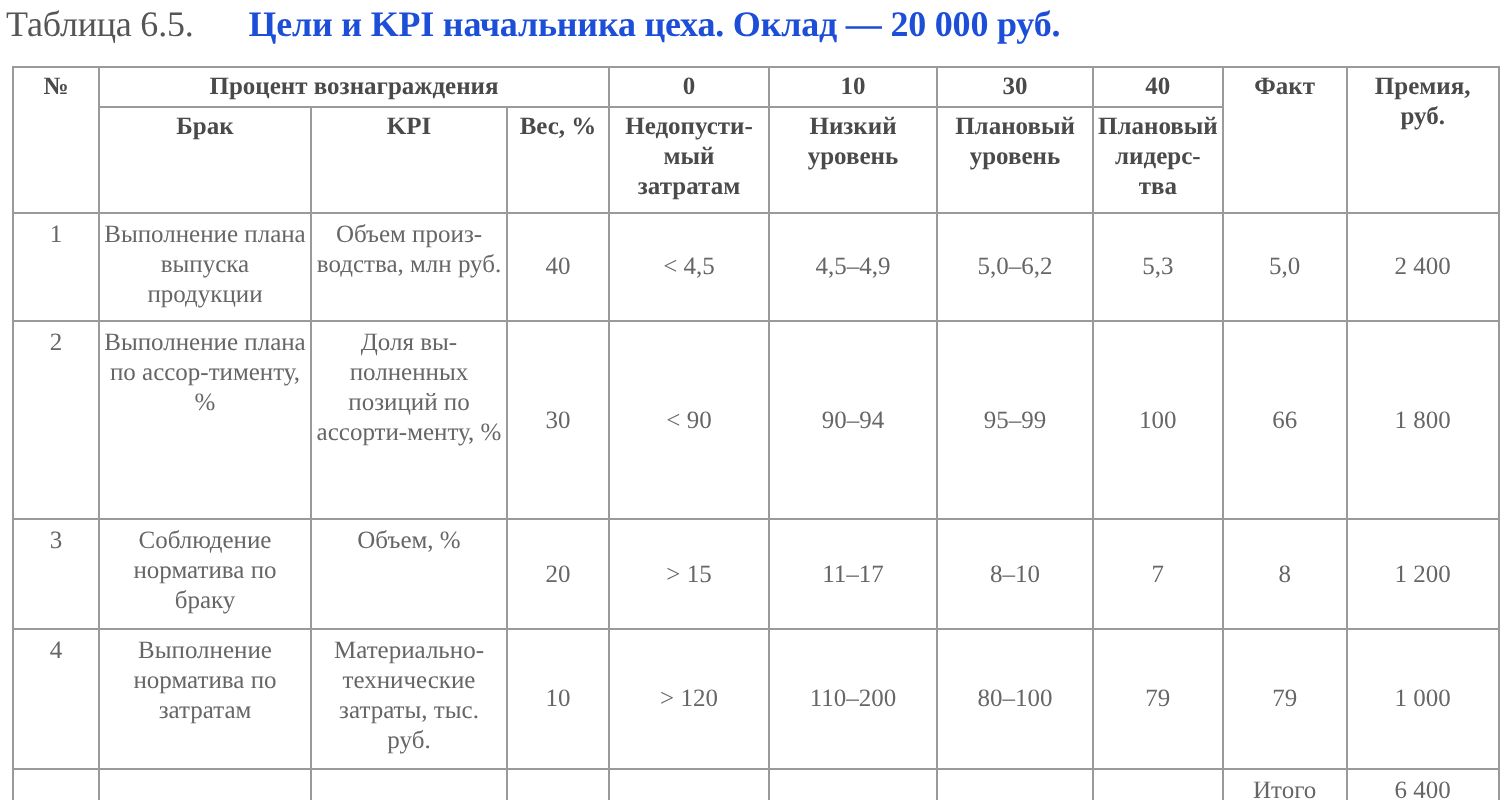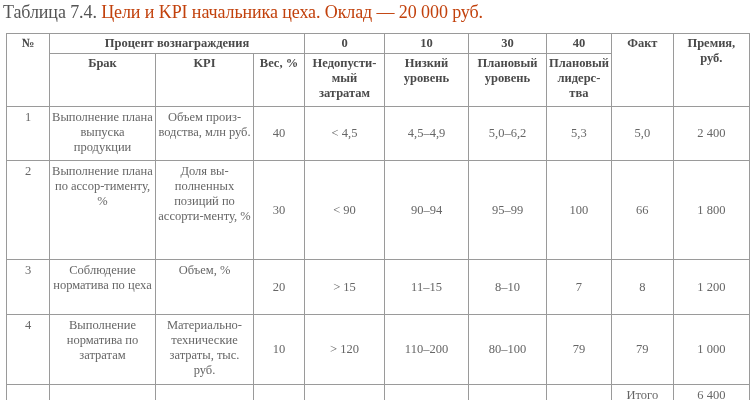--- a/index.html
+++ b/index.html
@@ -1,37 +1,37 @@
 <!DOCTYPE html>
 <html><head>
 <meta charset="utf-8">
 <style>
   html, body { margin:0; padding:0; background:#ffffff; }
   body { width:752px; height:400px; position:relative; overflow:hidden;
          font-family:"Liberation Serif","DejaVu Serif",serif; color:#555; }
   .caption { position:absolute; left:3px; top:2px; font-size:18px; color:#555; white-space:nowrap; letter-spacing:-0.1px; }
-  .caption .bold { font-weight:normal; color:#c2410c; }
+  .caption .bold { font-weight:bold; color:#1d4ed8;margin-left:23px; }
   table { position:absolute; left:6px; top:33px; border-collapse:collapse; table-layout:fixed; }
   td, th { border:1px solid #9a9a9a; text-align:center; vertical-align:top; font-size:12.5px; line-height:15px; padding:0 2px; font-weight:normal; color:#666; }
   th { color:#4a4a4a; font-weight:bold; font-size:12.5px; }
   .hdr1 th { height:17px; padding-top:2px; }
   .hdr2 th { height:50px; padding-top:2px; }
   .mid { vertical-align:middle; }
   .num { padding-top:3px; }
   .r1 td { height:50px; }
   .r2 td { height:95px; }
   .r3 td { height:51px; }
   .r4 td { height:66px; }
   .rt td { height:21px; vertical-align:middle; }
 </style>
 </head>
 <body>
 
 <div class="caption">
-  <span>Таблица 7.4.</span>
+  <span>Таблица 6.5.</span>
   <span class="bold">Цели и KPI начальника цеха. Оклад — 20 000 руб.</span>
 </div>
 
 <table>
   <colgroup>
     <col style="width:43px">
       <col style="width:106px">
       <col style="width:98px">
       <col style="width:51px">
     <col style="width:80px">
@@ -83,25 +83,25 @@
     <td class="mid">&lt; 90</td>
     <td class="mid">90–94</td>
     <td class="mid">95–99</td>
     <td class="mid">100</td>
     <td class="mid">66</td>
     <td class="mid">1 800</td>
   </tr>
 
   <tr class="r3">
     <td class="num">3</td>
-    <td class="num">Соблюдение норматива по цеха</td>
+    <td class="num">Соблюдение норматива по браку</td>
     <td class="num">Объем, %</td>
     <td class="mid">20</td>
     <td class="mid">&gt; 15</td>
-    <td class="mid">11–15</td>
+    <td class="mid">11–17</td>
     <td class="mid">8–10</td>
     <td class="mid">7</td>
     <td class="mid">8</td>
     <td class="mid">1 200</td>
   </tr>
 
   <tr class="r4">
     <td class="num">4</td>
     <td class="num">Выполнение норматива по затратам</td>
     <td class="num">Материально-технические затраты, тыс. руб.</td>

